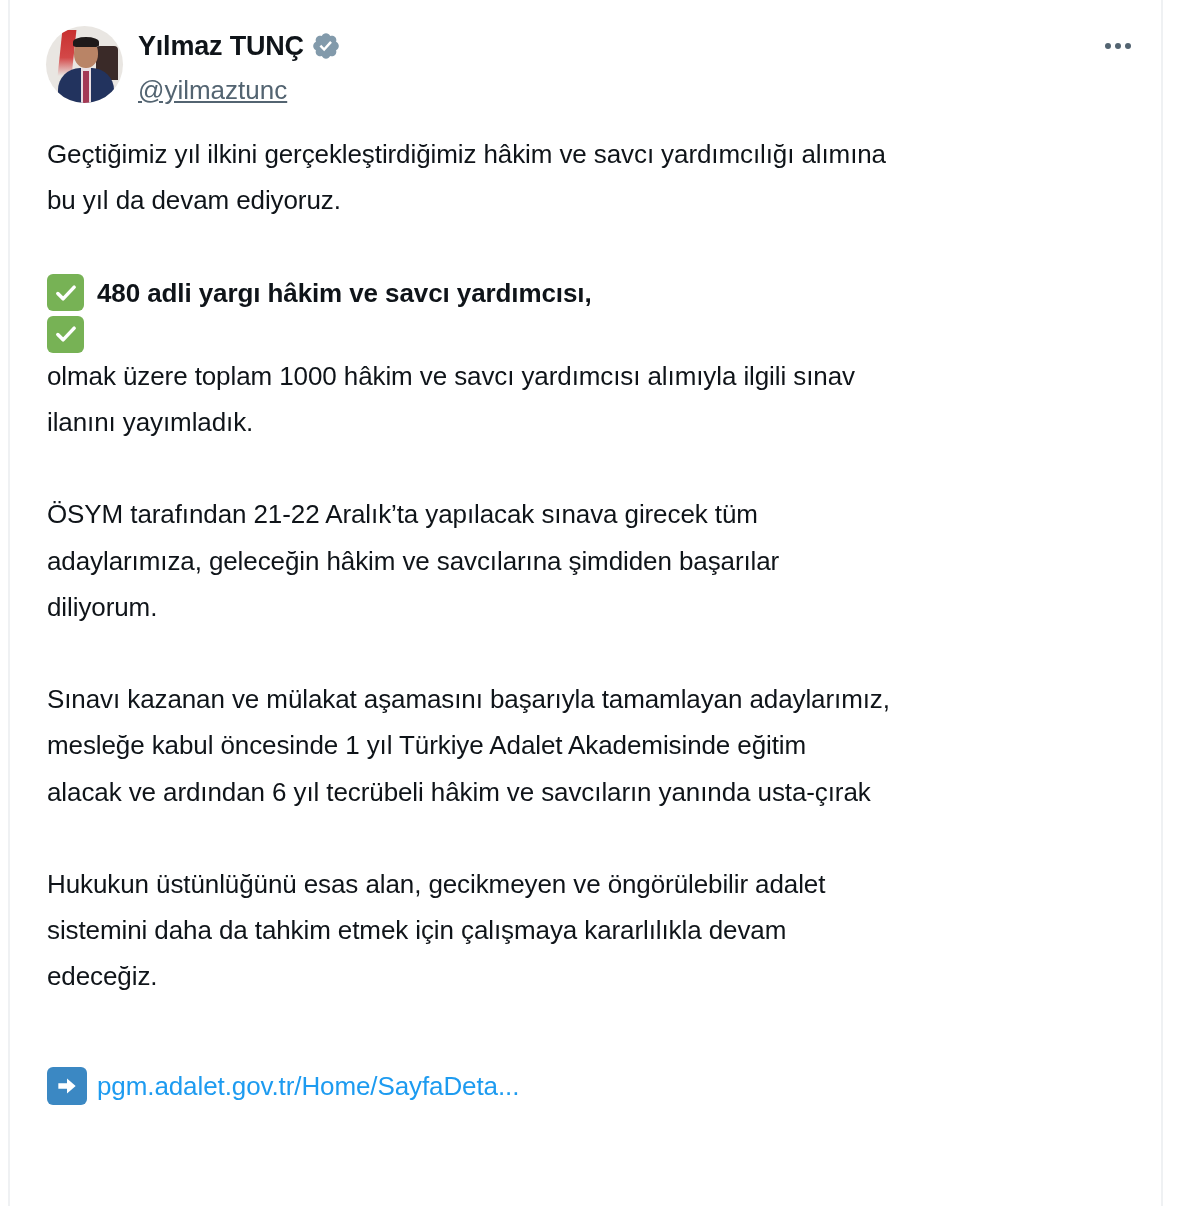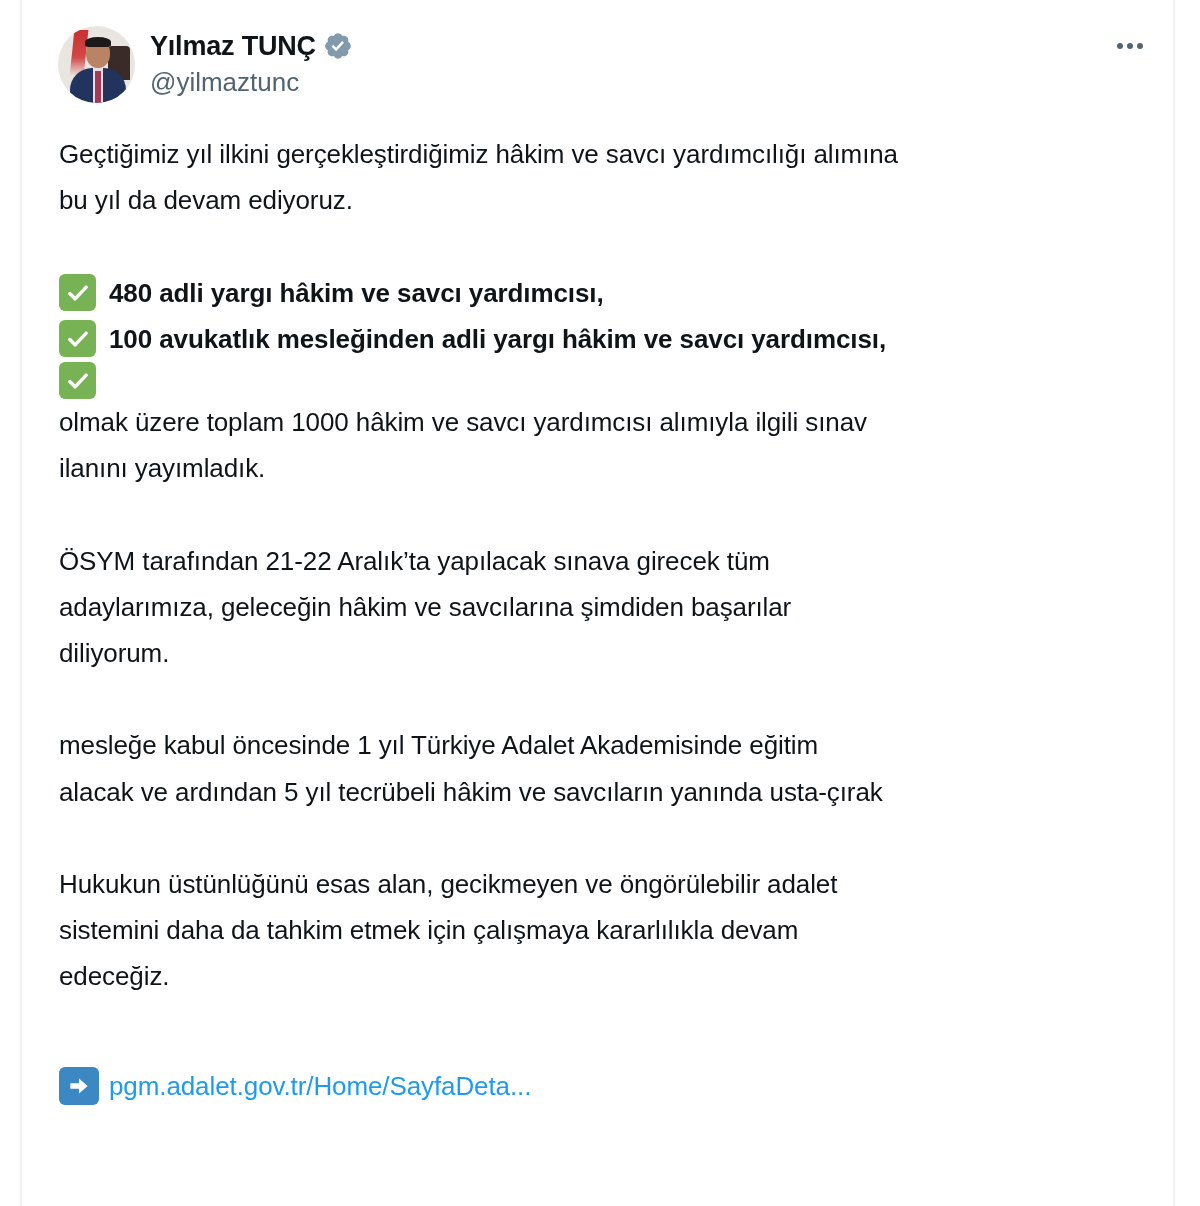--- a/index.html
+++ b/index.html
@@ -9,21 +9,21 @@
       background: #ffffff;
       overflow: hidden;
     }
     body {
       font-family: "Liberation Sans", "DejaVu Sans", sans-serif;
       color: #0f1419;
       position: relative;
     }
     .frame {
       position: absolute;
-      left: 20px;
+      left: 8px;
       top: 0;
       width: 1155px;
       height: 1206px;
       border-left: 2px solid #eff1f3;
       border-right: 2px solid #eff1f3;
       background: #ffffff;
     }
     .header {
       position: absolute;
       left: 36px;
@@ -87,21 +87,22 @@
     }
     .verified-badge {
       margin-left: 7px;
       width: 30px;
       height: 30px;
       display: inline-block;
     }
     .handle {
       font-size: 26px;
       color: #536471;
-      margin-top: 4px;
+      margin-top: 12px;
+      text-decoration: underline;
     }
     .more-button {
       position: absolute;
       left: 1088px;
       top: 34px;
       width: 40px;
       height: 24px;
       display: flex;
       align-items: center;
       justify-content: center;
@@ -209,41 +210,34 @@
           </svg>
       </span>
       <span>480 adli yargı hâkim ve savcı yardımcısı,</span>
     </div>
     <div class="check-line">
       <span class="check-icon">
         <svg viewBox="0 0 24 24" width="28" height="28">
             <path d="M5 12.5l4.5 4.5L19 7" stroke="#ffffff" stroke-width="3" fill="none" stroke-linecap="round" stroke-linejoin="round"></path>
           </svg>
       </span>
-      <span>100 avukatlık mesleğinden adli yargı hâkim ve savcı yardımcısı,</span>
-    </div>
-    <div class="check-line">
-      <span class="check-icon">
-        <svg viewBox="0 0 24 24" width="28" height="28">
-            <path d="M5 12.5l4.5 4.5L19 7" stroke="#ffffff" stroke-width="3" fill="none" stroke-linecap="round" stroke-linejoin="round"></path>
-          </svg>
-      </span>
     </div>
 
     <p class="para"><span>olmak üzere toplam </span><span class="bold">1000</span><span> hâkim ve savcı yardımcısı alımıyla ilgili sınav</span></p>
     <p class="para">ilanını yayımladık.</p>
     <div class="gap"></div>
 
     <p class="para">ÖSYM tarafından 21-22 Aralık’ta yapılacak sınava girecek tüm</p>
     <p class="para">adaylarımıza, geleceğin hâkim ve savcılarına şimdiden başarılar</p>
     <p class="para">diliyorum.</p>
     <div class="gap"></div>
 
+    <p class="para">Sınavı kazanan ve mülakat aşamasını başarıyla tamamlayan adaylarımız,</p>
     <p class="para">mesleğe kabul öncesinde 1 yıl Türkiye Adalet Akademisinde eğitim</p>
-    <p class="para">alacak ve ardından 5 yıl tecrübeli hâkim ve savcıların yanında usta-çırak</p>
+    <p class="para">alacak ve ardından 6 yıl tecrübeli hâkim ve savcıların yanında usta-çırak</p>
     <div class="gap"></div>
 
     <p class="para">Hukukun üstünlüğünü esas alan, gecikmeyen ve öngörülebilir adalet</p>
     <p class="para">sistemini daha da tahkim etmek için çalışmaya kararlılıkla devam</p>
     <p class="para">edeceğiz.</p>
     <div class="gap"></div>
 
     <div class="link-row">
       <span class="arrow-icon">
         <svg viewBox="0 0 24 24" width="26" height="26">

